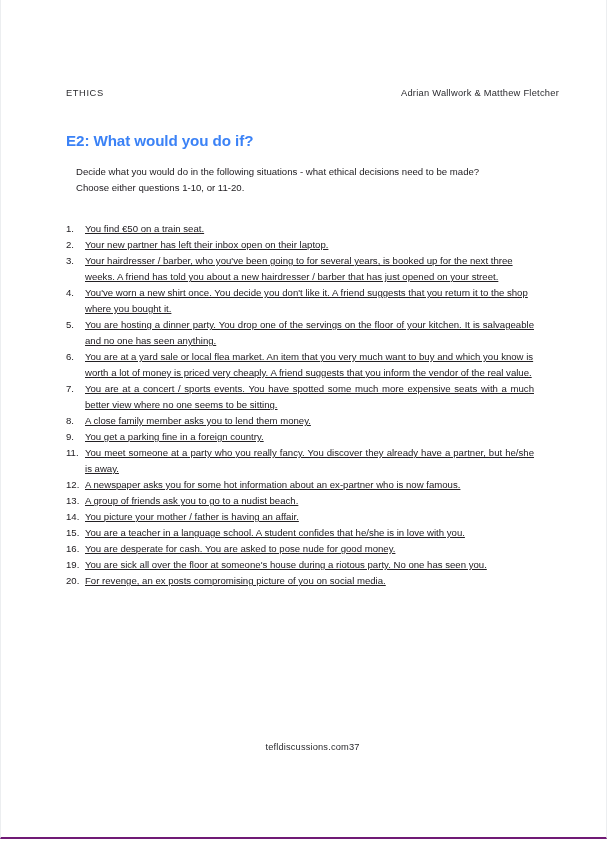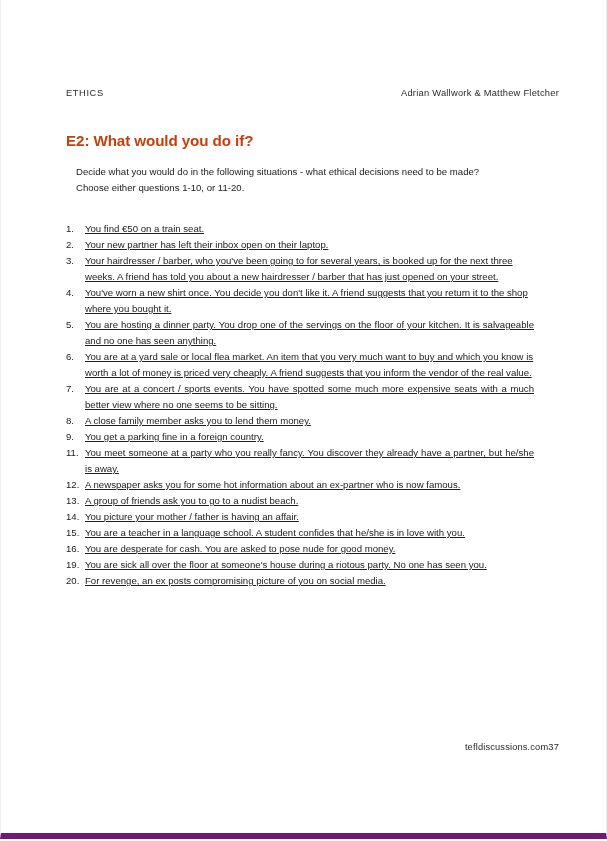--- a/index.html
+++ b/index.html
@@ -14,21 +14,21 @@
     overflow: hidden;
   }
   .page {
     position: relative;
     box-sizing: border-box;
     width: 607px;
     height: 839px;
     background: #ffffff;
     border: 1px solid #eceef0;
     border-top: none;
-    border-bottom: 6px solid #701a75;
+    border-bottom: 2px solid #701a75;
   }
 
   
   .doc-header {
     position: absolute;
     left: 65px;
     top: 88px;
     width: 493px;
     display: flex;
     justify-content: space-between;
@@ -41,21 +41,21 @@
     letter-spacing: 0.6px;
   }
 
   
   .title {
     position: absolute;
     left: 65px;
     top: 132px;
     font-size: 15.2px;
     font-weight: 600;
-    color: #c2410c;
+    color: #3b82f6;
     letter-spacing: -0.1px;
   }
 
   
   .intro {
     position: absolute;
     left: 75px;
     top: 164px;
     width: 480px;
     font-size: 9.6px;
@@ -94,21 +94,21 @@
     text-align-last: left;
   }
 
   
   .doc-footer {
     position: absolute;
     left: 65px;
     top: 742px;
     width: 493px;
     display: flex;
-    justify-content: flex-end;
+    justify-content: center;
     align-items: baseline;
     font-size: 9.3px;
     color: #2a2a2e;
     letter-spacing: 0.15px;
   }
 </style>
 </head>
 <body>
 
 <div class="page">

